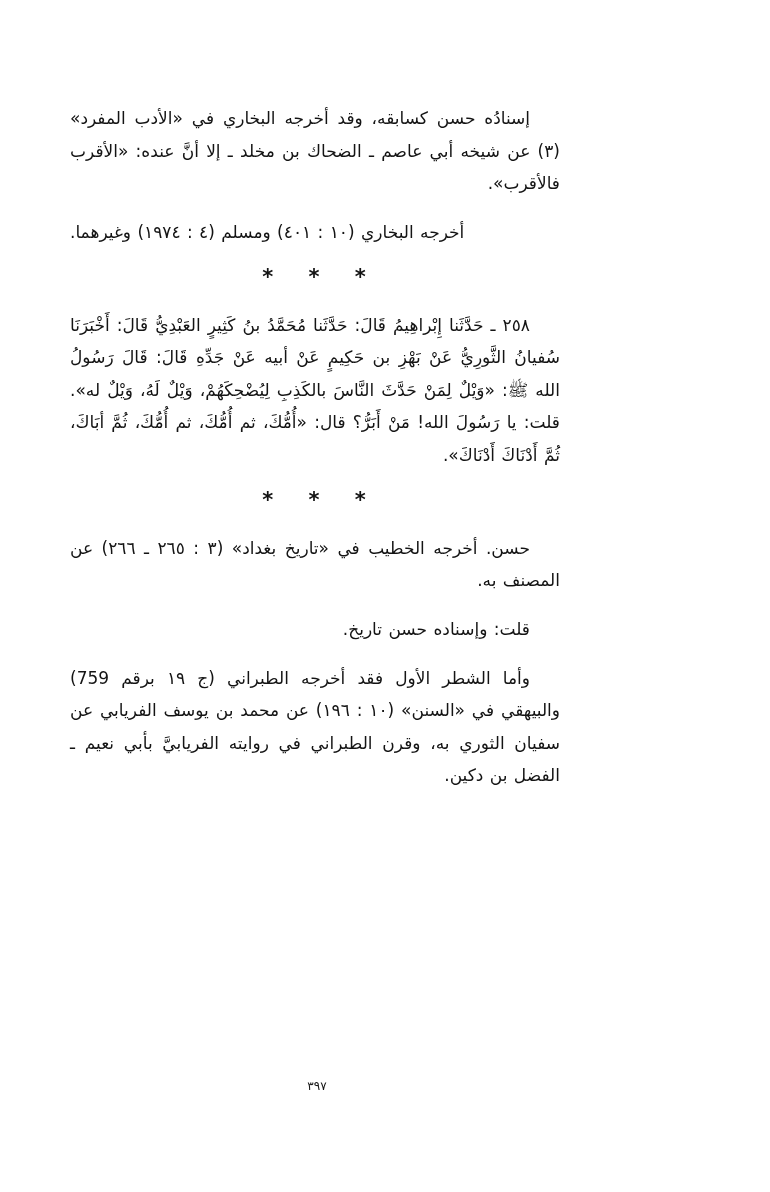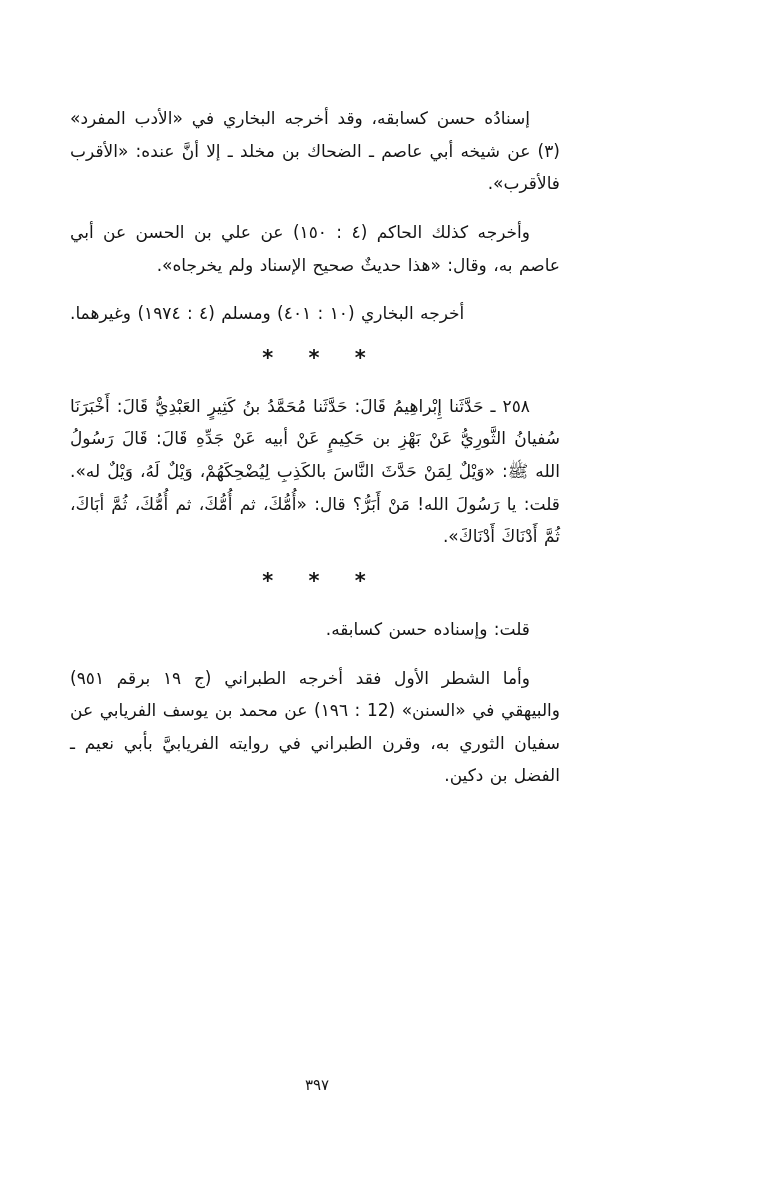--- a/index.html
+++ b/index.html
@@ -52,47 +52,47 @@
       color: #141414;
     }
     .page-footer {
       position: absolute;
       left: 0;
       right: 0;
       bottom: 98px;
       text-align: center;
     }
     .page-number {
-      font-size: 15px;
+      font-size: 12px;
       color: #141414;
     }
   </style>
 </head>
 <body>
 
 <div class="page">
   <main class="text-block" dir="rtl">
 
     <p class="para">إسنادُه حسن كسابقه، وقد أخرجه البخاري في «الأدب المفرد» (٣) عن شيخه أبي عاصم ـ الضحاك بن مخلد ـ إلا أنَّ عنده: «الأقرب فالأقرب».</p>
 
-    <p class="para">وأخرجه كذلك الحاكم (٤ : ١٥٠) عن علي بن الحسن عن أبي عاصم به، وقال: «هذا حديثٌ صحيح الإسناد ولم يخرجاه».</p>
 
 
     <p class="para indent-lg">أخرجه البخاري (١٠ : ٤٠١) ومسلم (٤ : ١٩٧٤) وغيرهما.</p>
 
     <div class="separator">* * *</div>
 
     <p class="para bold">٢٥٨ ـ حَدَّثَنا إِبْراهِيمُ قَالَ: حَدَّثَنا مُحَمَّدُ بنُ كَثِيرٍ العَبْدِيُّ قَالَ: أَخْبَرَنَا سُفيانُ الثَّورِيُّ عَنْ بَهْزِ بن حَكِيمٍ عَنْ أبيه عَنْ جَدِّهِ قَالَ: قَالَ رَسُولُ الله ﷺ: «وَيْلٌ لِمَنْ حَدَّثَ النَّاسَ بالكَذِبِ لِيُضْحِكَهُمْ، وَيْلٌ لَهُ، وَيْلٌ له». قلت: يا رَسُولَ الله! مَنْ أَبَرُّ؟ قال: «أُمُّكَ، ثم أُمُّكَ، ثم أُمُّكَ، ثُمَّ أبَاكَ، ثُمَّ أَدْنَاكَ أَدْنَاكَ».</p>
 
     <div class="separator">* * *</div>
 
+    <p class="para">حسن. أخرجه الخطيب في «تاريخ بغداد» (٣ : ٢٦٥ ـ ٢٦٦) عن المصنف به.</p>
 
-    <p class="para">قلت: وإسناده حسن كسابقه.</p>
+    <p class="para">قلت: وإسناده حسن تاريخ.</p>
 
 
-    <p class="para">وأما الشطر الأول فقد أخرجه الطبراني (ج ١٩ برقم ٩٥١) والبيهقي في «السنن» (12 : ١٩٦) عن محمد بن يوسف الفريابي عن سفيان الثوري به، وقرن الطبراني في روايته الفريابيَّ بأبي نعيم ـ الفضل بن دكين.</p>
+    <p class="para">وأما الشطر الأول فقد أخرجه الطبراني (ج ١٩ برقم 759) والبيهقي في «السنن» (١٠ : ١٩٦) عن محمد بن يوسف الفريابي عن سفيان الثوري به، وقرن الطبراني في روايته الفريابيَّ بأبي نعيم ـ الفضل بن دكين.</p>
 
   </main>
 
   <footer class="page-footer">
     <span class="page-number">٣٩٧</span>
   </footer>
 </div>
 
 </body></html>

